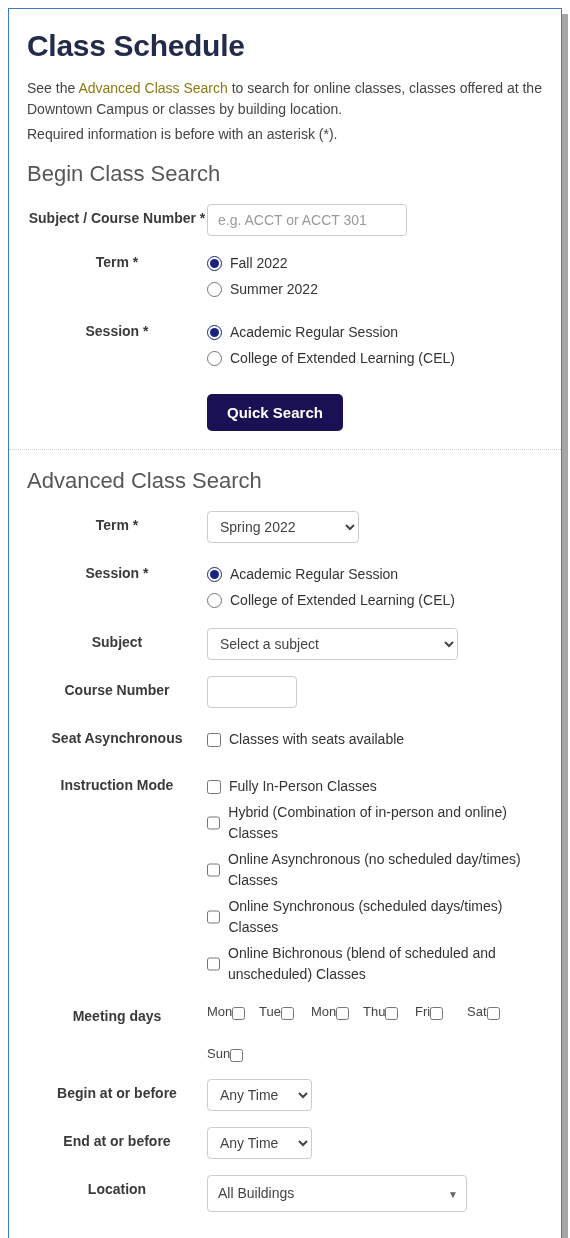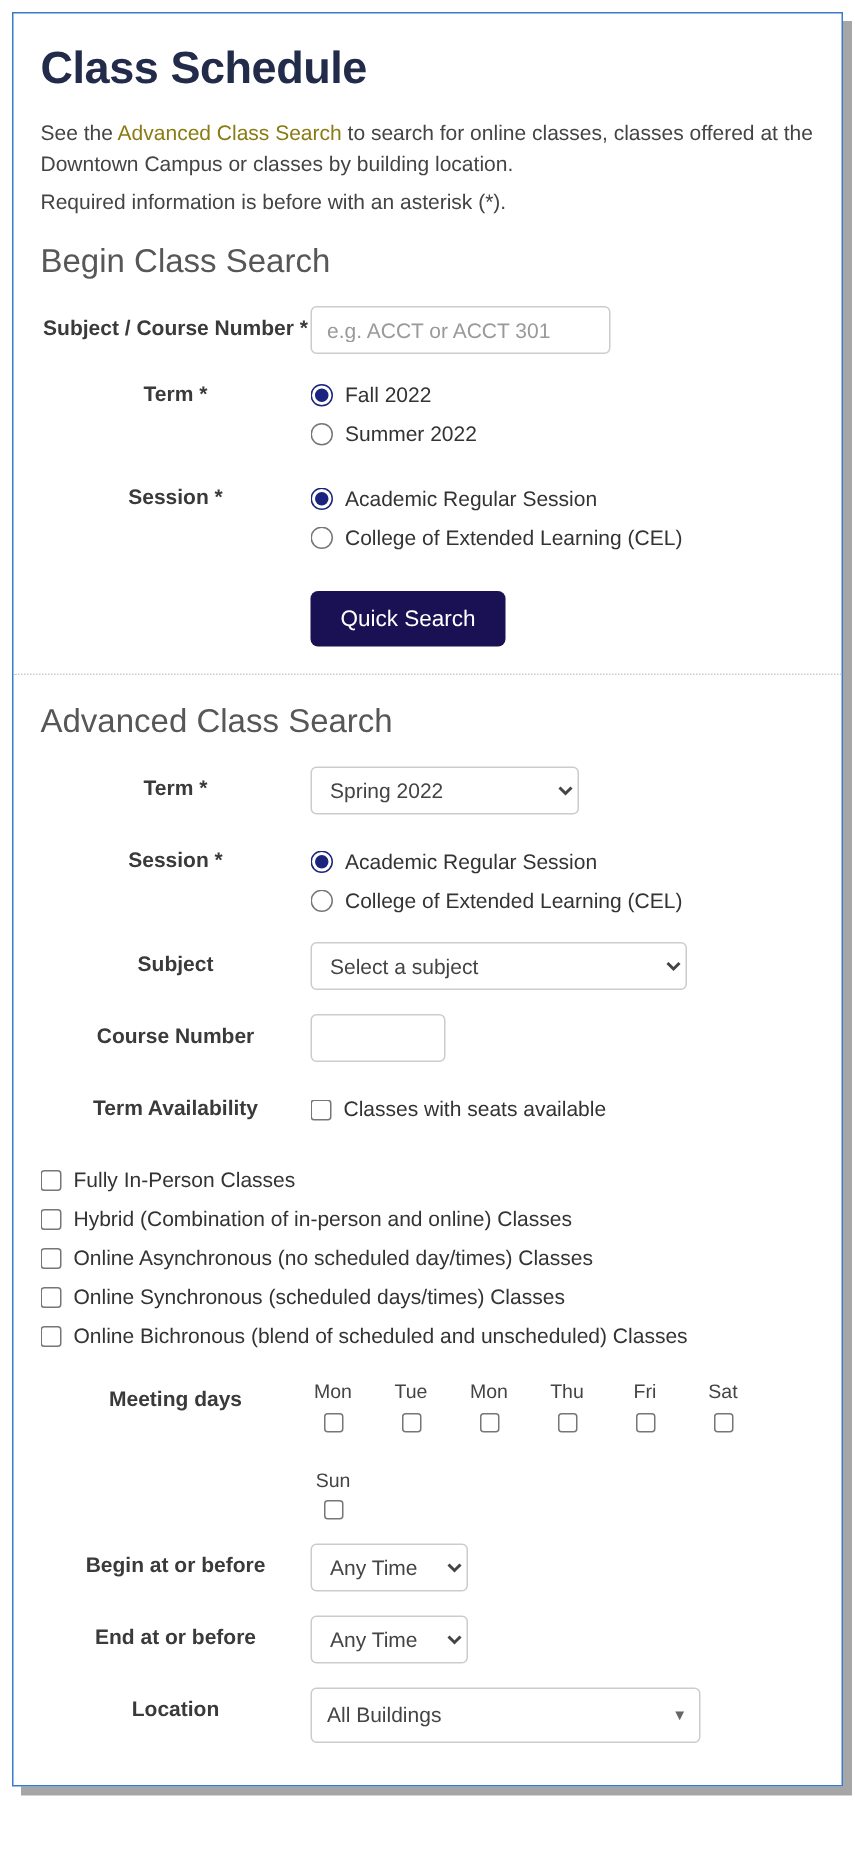--- a/index.html
+++ b/index.html
@@ -70,42 +70,42 @@
     display: flex;
     align-items: center;
     gap: 8px;
     margin: 5px 0;
   }
   .radio-opt input[type=radio] { accent-color: #1a237e; width: 15px; height: 15px; }
   .check-opt input[type=checkbox] { width: 14px; height: 14px; }
   .btn {
     background: #1a1154;
     color: #fff;
-    font-weight: 400;
+    font-weight: 700;
     font-size: 15px;
     border: none;
     border-radius: 5px;
     padding: 10px 20px;
     cursor: pointer;
     margin-top: 8px;
     margin-bottom: 6px;
   }
   hr.dotted {
     border: none;
     border-top: 1px dotted #ccc;
     margin: 12px -18px 14px -18px;
   }
   .days {
     display: flex;
     gap: 22px;
     flex-wrap: wrap;
   }
   .day {
     display: flex;
-    flex-direction: column;
+    flex-direction: row;
     align-items: center;
     font-size: 13px;
     color: #444;
     width: 30px;
   }
   .day input { margin-top: 4px; }
   .fake-select {
     border: 1px solid #ccc;
     border-radius: 4px;
     padding: 7px 28px 7px 10px;
@@ -181,21 +181,21 @@
     </div>
   </div>
 
   <hr class="dotted">
 
   <h2 class="section">Advanced Class Search</h2>
 
   <div class="row">
     <div class="label-col">Term *</div>
     <div class="input-col">
-      <select style="width:179px">
+      <select style="width:152px">
         <option>Spring 2022</option>
       </select>
     </div>
   </div>
 
   <div class="row" style="margin-top:14px">
     <div class="label-col">Session *</div>
     <div class="input-col">
       <div class="radio-opt">
         <input type="radio" name="asess" checked="" style="">
@@ -218,30 +218,31 @@
   </div>
 
   <div class="row" style="margin-top:14px">
     <div class="label-col">Course Number</div>
     <div class="input-col">
       <input type="text" style="width: 90px;">
     </div>
   </div>
 
   <div class="row" style="margin-top:14px">
-    <div class="label-col">Term Availability</div>
+    <div class="label-col">Seat Asynchronous</div>
     <div class="input-col">
       <div class="check-opt">
         <input type="checkbox" style="">
         <span>Classes with seats available</span>
       </div>
     </div>
   </div>
 
   <div class="row" style="margin-top:14px">
+    <div class="label-col">Instruction Mode</div>
     <div class="input-col">
       <div class="check-opt">
           <input type="checkbox" style="">
           <span>Fully In-Person Classes</span>
         </div>
       <div class="check-opt">
           <input type="checkbox" style="">
           <span>Hybrid (Combination of in-person and online) Classes</span>
         </div>
       <div class="check-opt">

